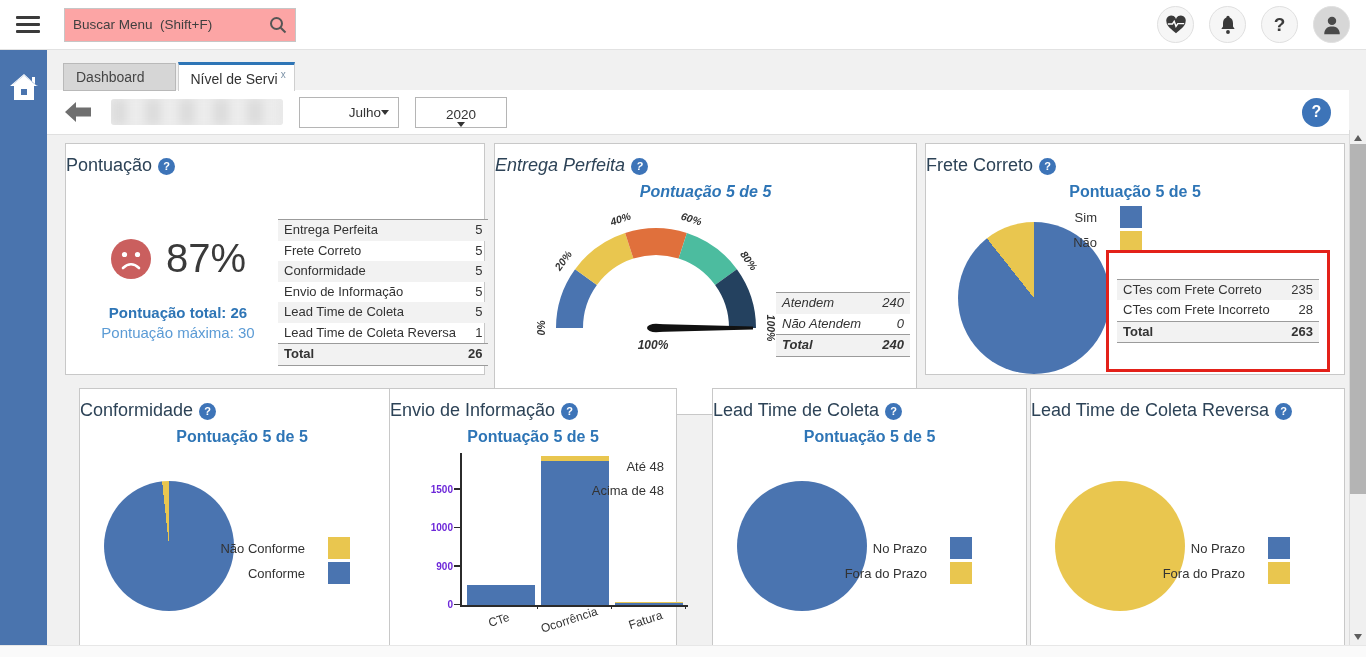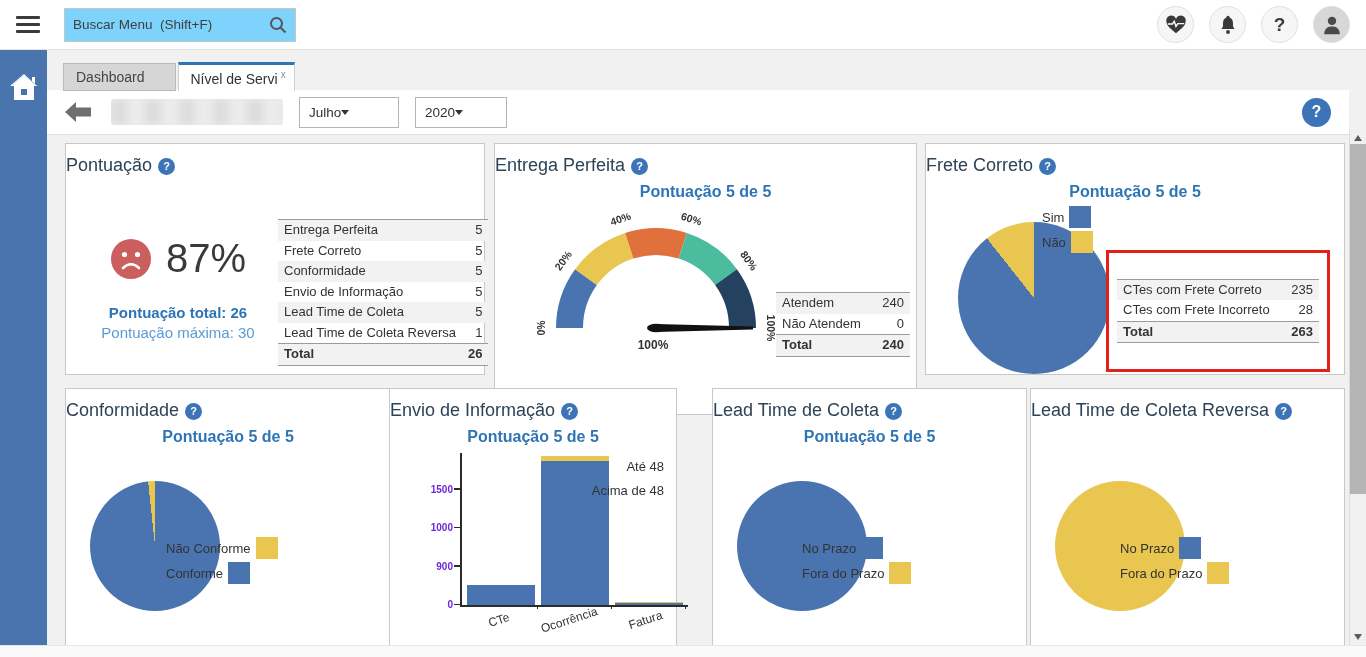--- a/index.html
+++ b/index.html
@@ -5,21 +5,21 @@
   * { box-sizing: border-box; margin: 0; padding: 0; }
   html,body { width:1366px; height:657px; overflow:hidden; }
   body { font-family:"Liberation Sans", sans-serif; background:#fff; position:relative; color:#333; }
 
   
   .header { position:absolute; left:0; top:0; width:1366px; height:50px; background:#fff;
             border-bottom:1px solid #e2e2e2; display:flex; align-items:center; z-index:5; }
   .hamburger { margin-left:16px; width:24px; cursor:pointer; }
   .hamburger div { height:3.5px; background:#3b3b3b; margin:3.5px 0; border-radius:1px; }
   .searchbox { margin-left:24px; width:232px; height:34px; border:1px solid #c6c6c6; display:flex;
-               align-items:center; padding:0 8px; background:#7dd3fc; }
+               align-items:center; padding:0 8px; background:#fca5a5; }
   .searchbox input { border:none; outline:none; flex:1; font-size:13.5px; color:#3f3f3f;
                      font-family:"Liberation Sans",sans-serif; background:transparent; }
   .searchbox input::placeholder { color:#3f3f3f; opacity:1; }
   .header-icons { margin-left:auto; margin-right:16px; display:flex; gap:15px; }
   .hicon { width:37px; height:37px; border-radius:50%; background:#f6f6f6; border:1px solid #e0e0e0;
            display:flex; align-items:center; justify-content:center; cursor:pointer; }
   .hicon.avatar { background:#d7d7d7; }
   .hicon .qmark { font-size:19px; font-weight:bold; color:#3c3c3c; }
 
   
@@ -38,34 +38,34 @@
   .tab-close { font-size:10px; color:#7d93a8; vertical-align:super; margin-left:3px; cursor:pointer; }
 
   .toolbar { position:absolute; left:47px; top:90px; width:1302px; height:45px; background:#fff;
              border-bottom:1px solid #e0e0e0; display:flex; align-items:center; z-index:5; }
   .back-arrow { margin-left:18px; cursor:pointer; }
   .redacted { margin-left:20px; width:172px; height:26px; background:#ececec; border-radius:3px;
               overflow:hidden; position:relative; }
   .redacted::after { content:""; position:absolute; inset:0;
        background:repeating-linear-gradient(90deg,#dcdcdc 0 16px,#ececec 16px 34px); filter:blur(4px); }
   .dropdown { margin-left:16px; width:100px; height:31px; border:1px solid #b5b5b5; background:#fff;
-              display:flex; align-items:center; justify-content:flex-start; padding:0 9px;
+              display:flex; align-items:center; justify-content:flex-end; padding:0 9px;
               font-size:13.5px; color:#333; cursor:pointer; }
   .dropdown .caret { width:0; height:0; border-left:4.5px solid transparent; border-right:4.5px solid transparent;
                      border-top:5px solid #333; }
   .toolbar-help { margin-left:auto; margin-right:18px; width:29px; height:29px; border-radius:50%;
                   background:#3d74b8; color:#fff; font-weight:bold; font-size:16px; display:flex;
                   align-items:center; justify-content:center; cursor:pointer; }
 
   
   .card { position:absolute; background:#fff; border:1px solid #c8c8c8; z-index:2; }
   #card-pontuacao   { left:65px;  top:143px; width:420px; height:232px; }
-  #card-entrega     { left:494px; top:143px; width:423px; height:272px; }
+  #card-entrega     { left:494px; top:143px; width:423px; height:272px;font-style:italic; }
   #card-frete       { left:925px; top:143px; width:420px; height:232px; }
-  #card-conformidade{ left:65px;  top:388px; width:326px; height:258px; }
+  #card-conformidade{ left:79px;  top:388px; width:326px; height:258px; }
   #card-envio       { left:389px; top:388px; width:288px; height:258px; }
   #card-lead        { left:712px; top:388px; width:315px; height:258px; }
   #card-reversa     { left:1030px;top:388px; width:315px; height:258px; }
 
   .card-title { margin-top:11px; font-size:18px; color:#2d4357; }
   .qbadge { display:inline-flex; width:17px; height:17px; border-radius:50%; background:#3d74b8; color:#fff;
             font-size:11px; font-weight:bold; align-items:center; justify-content:center;
             vertical-align:middle; margin-left:6px; cursor:pointer; }
   .card-subtitle { text-align:center; margin-top:7px; font-size:16px; font-weight:bold; color:#2e75b6; }
 
@@ -87,21 +87,21 @@
   .c1-table { position:absolute; left:212px; top:75px; width:196px; }
 
   
   .gauge-svg { position:absolute; left:8px; top:56px; }
   .c2-table { position:absolute; right:6px; top:148px; width:134px; }
 
   
   .pie { border-radius:50%; position:absolute; }
   #pie-frete { left:32px; top:78px; width:152px; height:152px; }
   .legend { position:absolute; font-size:13px; color:#333; }
-  .legend-row { display:flex; align-items:center; gap:5px; margin-bottom:3px; }
+  .legend-row { display:flex; justify-content:flex-end; align-items:center; gap:23px; margin-bottom:3px; }
   .legend-sq { width:22px; height:22px; flex:0 0 22px; }
   #legend-frete { left:116px; top:62px; width:100px; }
   .red-box { position:absolute; left:180px; top:106px; width:224px; height:122px; border:3px solid #e32119;
              display:flex; align-items:center; padding:0 8px; background:#fff; }
 
   
   .pie2 { left:24px; top:92px; width:130px; height:130px; }
   .legend-r2 { right:54px; top:148px; width:170px; }
 
   
@@ -193,21 +193,21 @@
 
 <div class="toolbar">
   <svg class="back-arrow" width="26" height="20" viewBox="0 0 26 20">
     <polygon points="0,10 11,0 11,5.5 26,5.5 26,14.5 11,14.5 11,20" fill="#6f6f6f"></polygon>
   </svg>
   <div class="redacted"></div>
   <div class="dropdown">
     <span>Julho</span>
     <span class="caret"></span>
   </div>
-  <div class="dropdown" style="width:92px;">
+  <div class="dropdown" style="width:92px;flex-direction:column;">
     <span>2020</span>
     <span class="caret"></span>
   </div>
   <div class="toolbar-help">
     <span>?</span>
   </div>
 </div>
 
 <div class="card" id="card-pontuacao">
   <div class="card-title">

